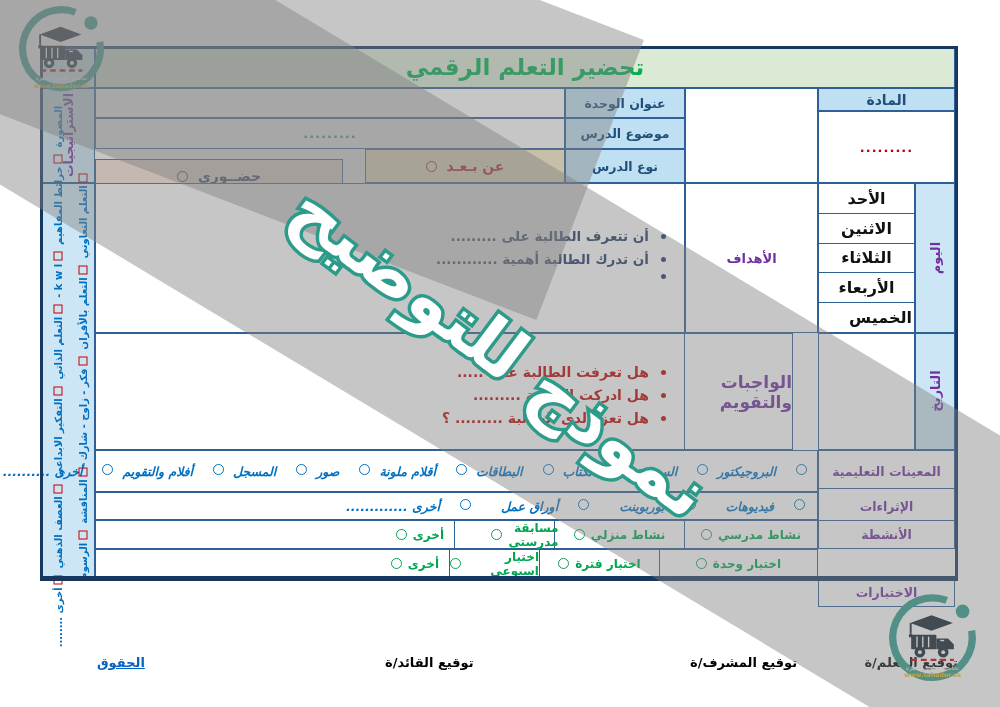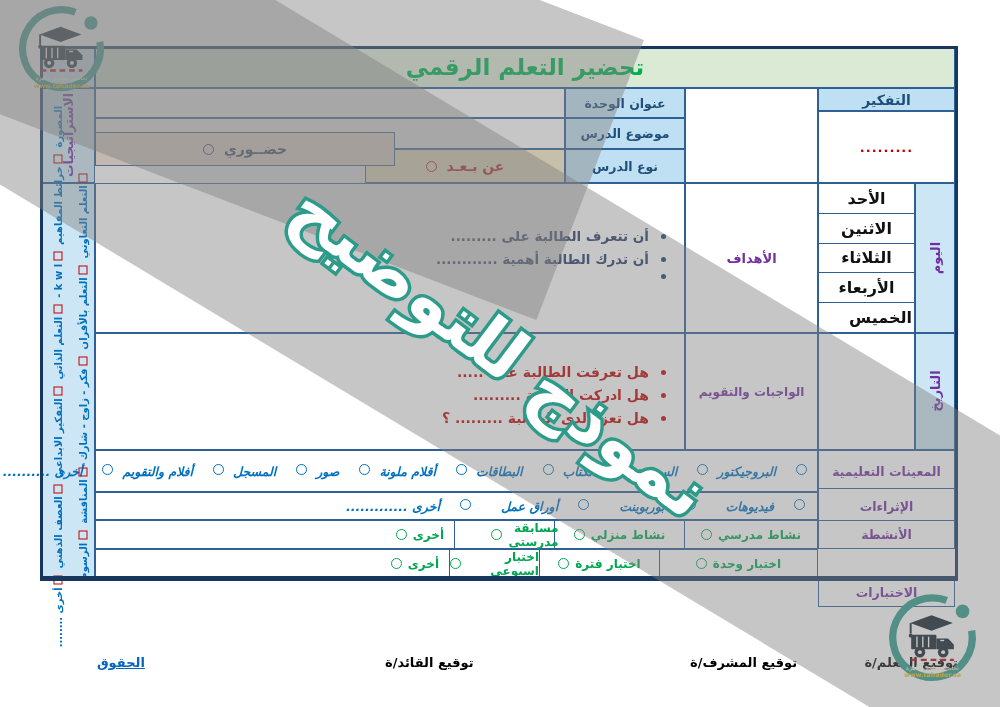--- a/index.html
+++ b/index.html
@@ -114,37 +114,37 @@
       <span class="strat-item">
         <span class="chk"></span>
         <span>العصف الذهني</span>
       </span>
       <span class="strat-item">
         <span class="chk"></span>
         <span>أخرى ........</span>
       </span>
     </div>
 
-  <div class="cell center bluelab" style="left:818px;top:88px;width:137px;height:23px;font-size:14px;">التفكير</div>
+  <div class="cell center bluelab" style="left:818px;top:88px;width:137px;height:23px;font-size:14px;">المادة</div>
   <div class="cell center" style="left:818px;top:111px;width:137px;height:72px;">
     <span class="dots-red">.........</span>
   </div>
 
   <div class="cell center bluelab" style="left:565px;top:88px;width:120px;height:30px;">عنوان الوحدة</div>
   <div class="cell" style="left:95px;top:88px;width:470px;height:30px;"></div>
   <div class="cell center bluelab" style="left:565px;top:118px;width:120px;height:31px;">موضوع الدرس</div>
   <div class="cell center" style="left:95px;top:118px;width:470px;height:31px;">
     <span class="dots-green">.........</span>
   </div>
   <div class="cell center bluelab" style="left:565px;top:149px;width:120px;height:34px;">نوع الدرس</div>
   <div class="cell center typecell" style="left:365px;top:149px;width:200px;height:34px;background:var(--yellow);color:var(--red);">
     <span>عن بـعـد</span>
     <span class="circ"></span>
   </div>
-  <div class="cell center typecell" style="left:95px;top:132px;width:300px;height:34px;background:var(--peach);color:#1f3864;">
+  <div class="cell center typecell" style="left:95px;top:159px;width:248px;height:34px;background:var(--peach);color:#1f3864;">
     <span>حضــوري</span>
     <span class="circ"></span>
   </div>
   <div class="cell" style="left:685px;top:88px;width:133px;height:95px;"></div>
 
   <div class="cell" style="left:818px;top:183px;width:97px;height:150px;display:flex;flex-direction:column;">
 
   <div class="daycell">الأحد</div>
       <div class="daycell">الاثنين</div>
       <div class="daycell">الثلاثاء</div>
@@ -166,21 +166,21 @@
       </div>
       <div class="bullet-line">
         <span class="bullet"></span>
         <span>أن تدرك الطالبة أهمية ............</span>
       </div>
       <div class="bullet-line">
         <span class="bullet"></span>
       </div>
     </div>
 
-  <div class="cell center purplelab" style="left:685px;top:333px;width:133px;height:117px;font-size:12px;">الواجبات والتقويم</div>
+  <div class="cell center purplelab" style="left:660px;top:333px;width:133px;height:117px;font-size:17px;">الواجبات والتقويم</div>
   <div class="cell evalcontent" style="left:95px;top:333px;width:590px;height:117px;">
 
   <div class="bullet-line">
         <span class="bullet"></span>
         <span>هل تعرفت الطالبة على .....</span>
       </div>
       <div class="bullet-line">
         <span class="bullet"></span>
         <span>هل ادركت الطالبة .........</span>
       </div>

